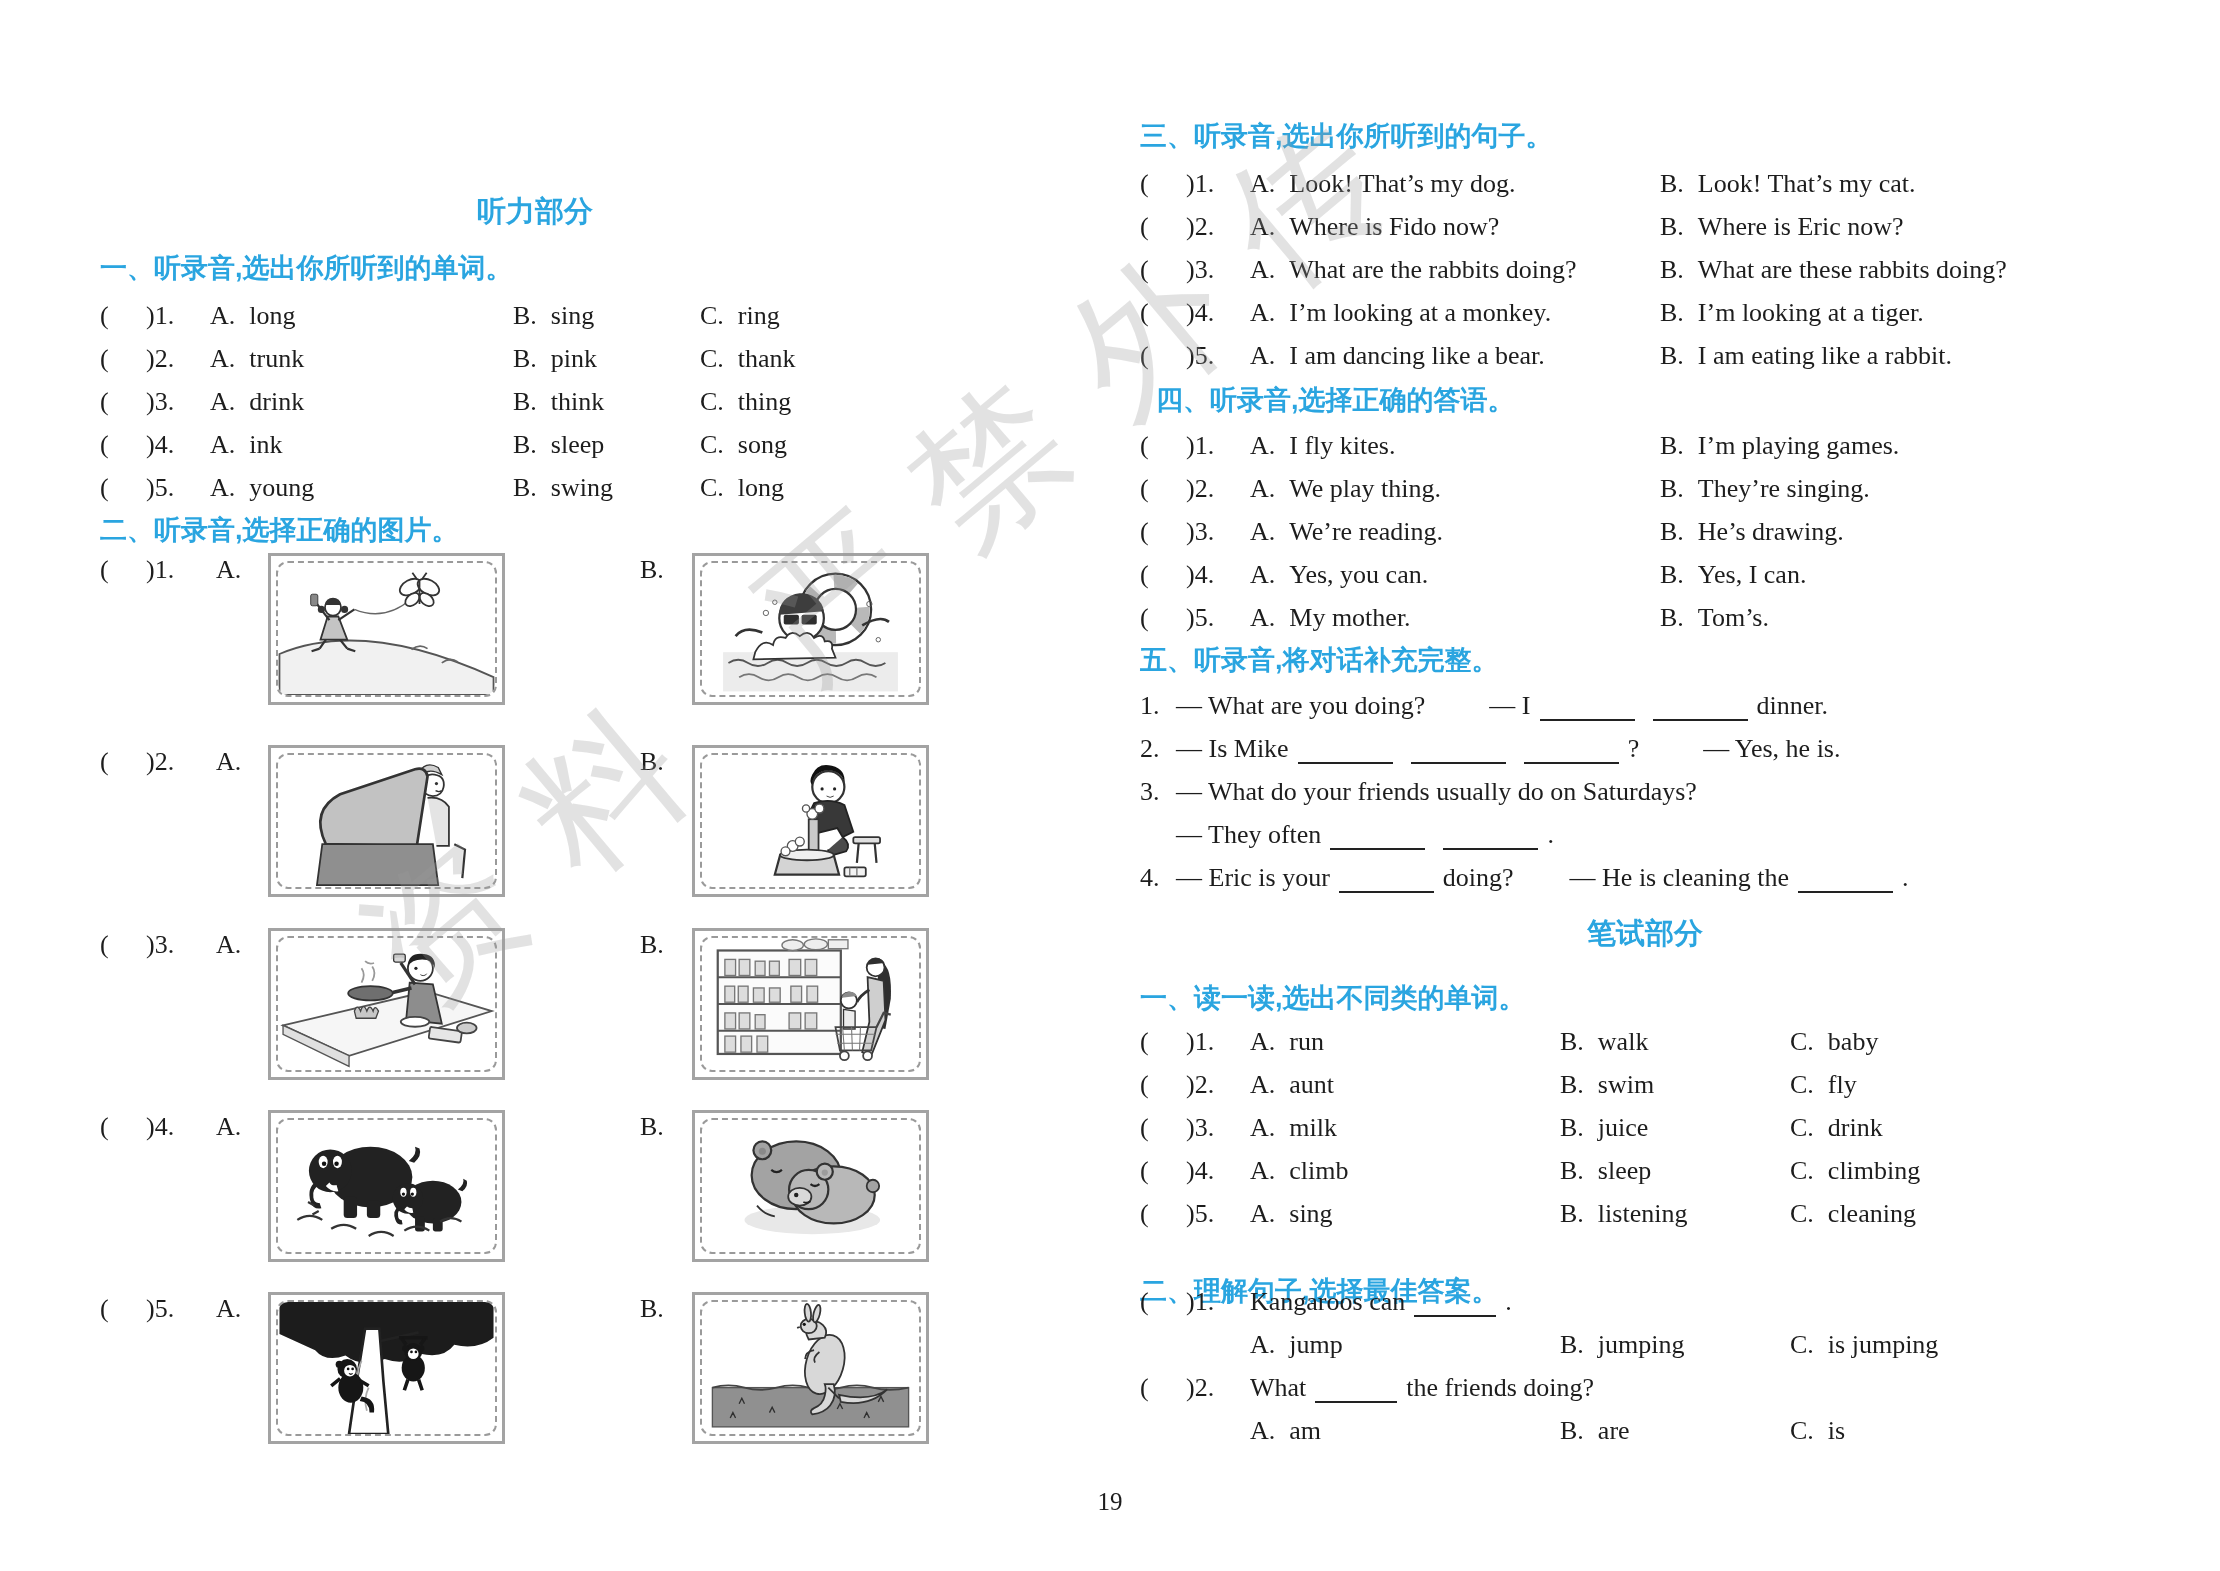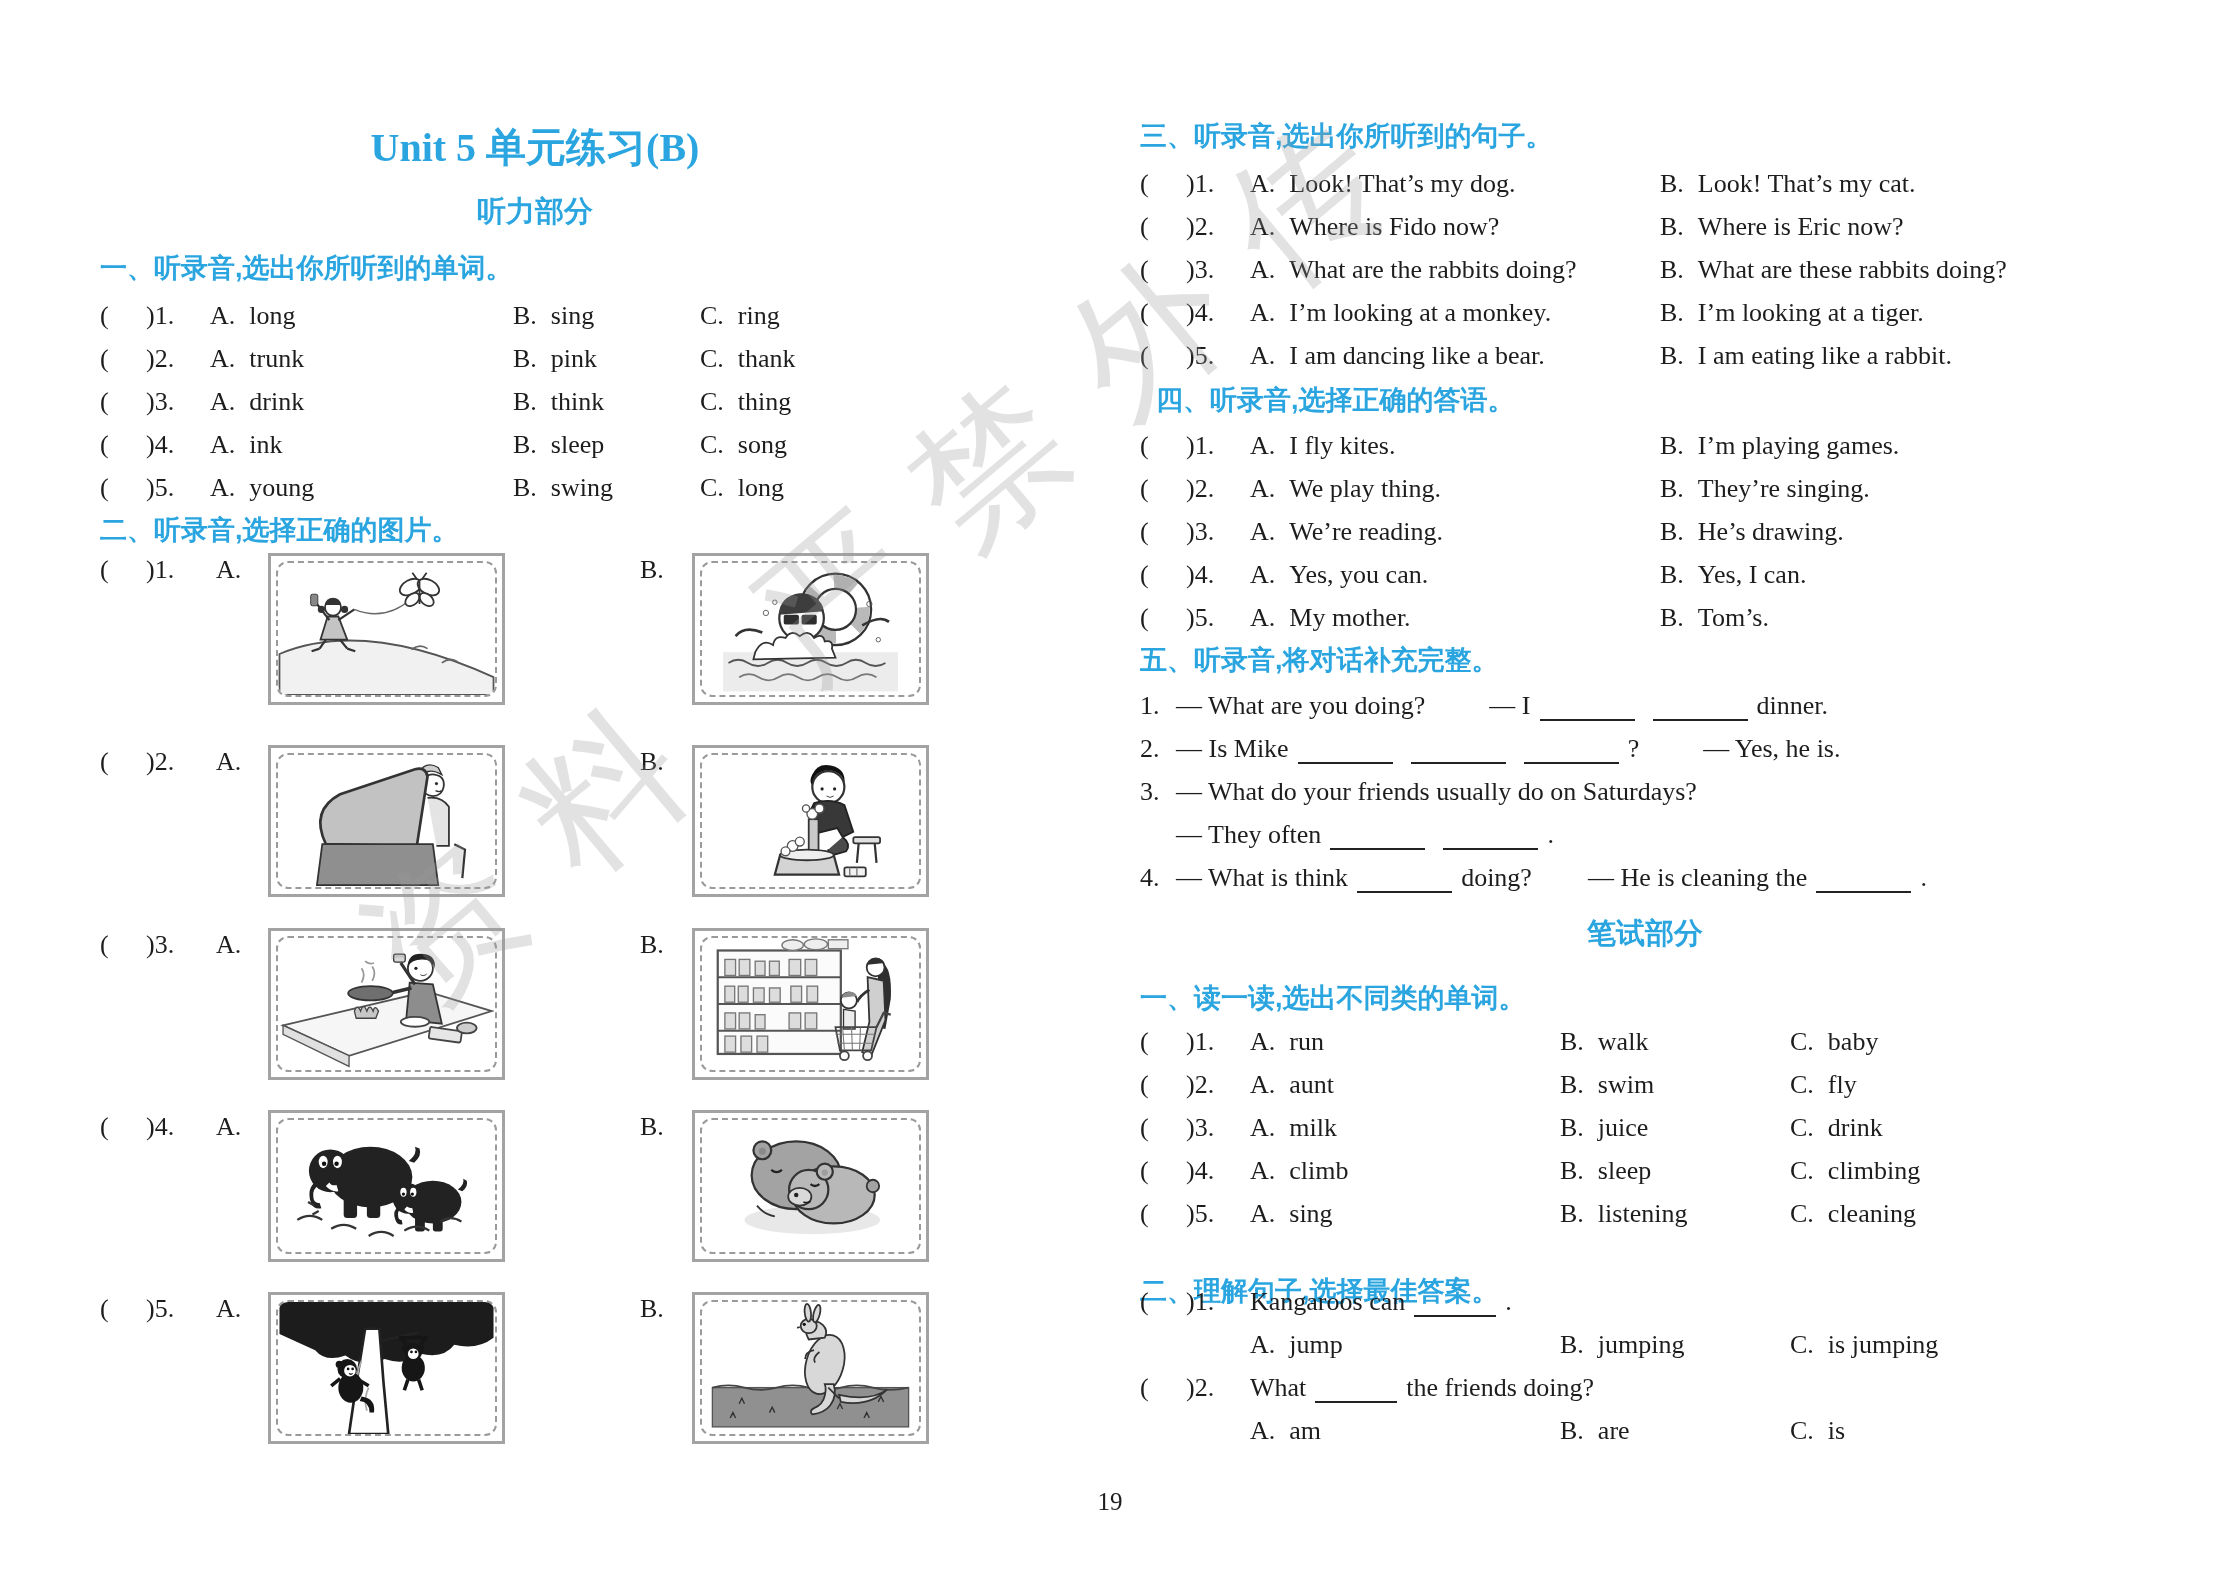--- a/index.html
+++ b/index.html
@@ -43,21 +43,20 @@
   .watermark{position:absolute;left:255px;top:500px;width:1160px;text-align:center;
         font-size:150px;letter-spacing:55px;color:#9a9a9a;opacity:.28;
         transform:rotate(-40deg);font-family:"Liberation Sans","DejaVu Sans",sans-serif;
         pointer-events:none;white-space:nowrap;z-index:6;}
 </style>
 </head>
 <body>
 
 <div id="page" style="--accent: #2aa5e0;">
 
-  <div class="page-title">Unit 5 单元练习(B)</div>
   <div class="part-label cn" style="left:100px;top:192px;width:870px;">听力部分</div>
 
   <div class="sec-head cn" style="left:100px;top:250px;">一、听录音,选出你所听到的单词。</div>
 
   <div class="rows" style="left:100px;top:294px;width:880px;">
     <div class="orow">
       <span class="cell a1">
           <span class="par">(</span>
           <span class="num">)1.</span>
           <span class="lab">A.</span>
@@ -608,21 +607,21 @@
     </div>
     <div class="dline">
       <span class="ind"></span>
       <span>— They often</span>
       <span class="blank"></span>
       <span class="blank"></span>
       <span>.</span>
     </div>
     <div class="dline">
       <span class="dnum">4.</span>
-      <span>— What is think</span>
+      <span>— Eric is your</span>
       <span class="blank"></span>
       <span>doing?</span>
       <span class="gap" style="width:56px;"></span>
       <span>— He is cleaning the</span>
       <span class="blank"></span>
       <span>.</span>
     </div>
   </div>
 
   <div class="part-label cn" style="left:1140px;top:914px;width:1010px;">笔试部分</div>

